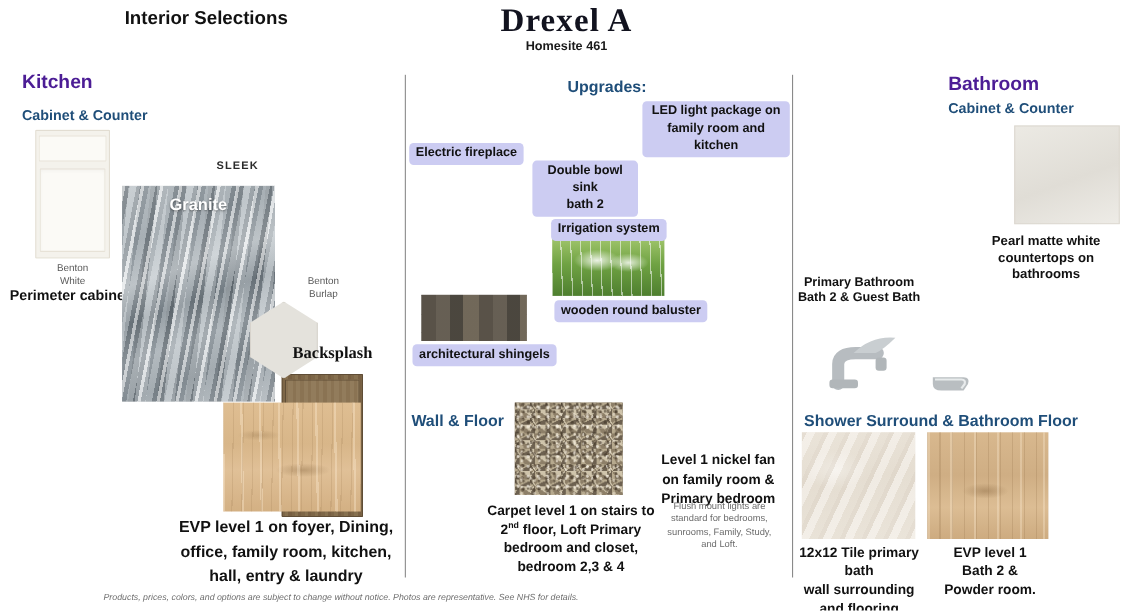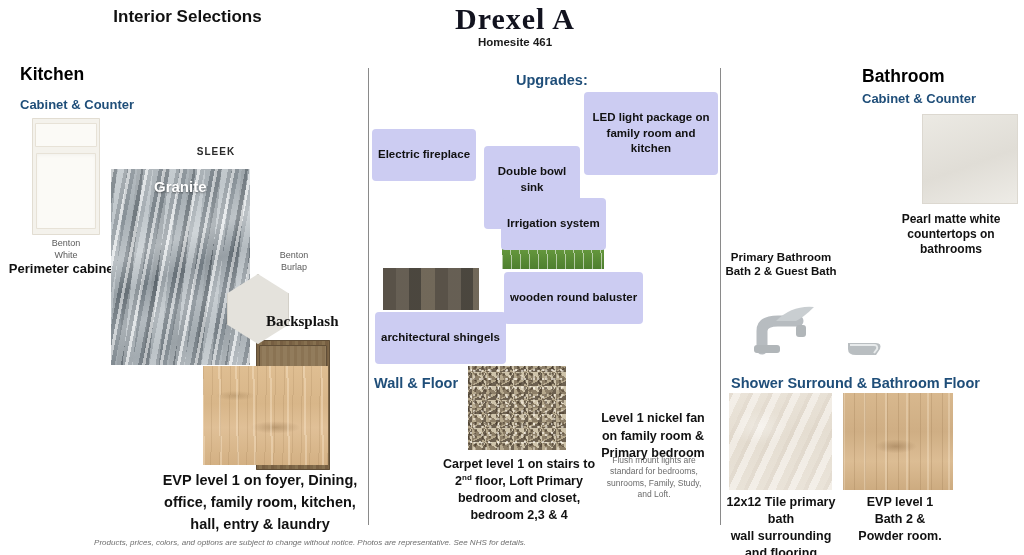--- a/index.html
+++ b/index.html
@@ -14,33 +14,33 @@
   .abs { position: absolute; }
 
   
   .page-title-main {
     font-family: "Liberation Serif", serif;
     font-size: 30px; font-weight: 700; color:#12131f; letter-spacing: 1px;
     text-align:center; white-space: nowrap;
   }
   .page-subtitle { font-size: 11.5px; font-weight: 700; color:#1a1a1a; text-align:center; }
   .board-title { font-size: 17px; font-weight: 700; color:#111; text-align:center; }
-  .sec-h1 { font-size: 17.5px; font-weight: 700; color:#000000; }
+  .sec-h1 { font-size: 17.5px; font-weight: 700; color:#4c1d95; }
   .sec-h2 { font-size: 13px; font-weight: 700; color:#1F4E79; }
   .sec-h3 { font-size: 14.5px; font-weight: 700; color:#1F4E79; }
   .cap-bold { font-size: 13px; font-weight: 700; color:#111; text-align:center; line-height:1.25; }
   .cap-small { font-size: 9px; font-weight: 400; color:#5b5b5b; text-align:center; line-height:1.3; }
   .cap-grey { font-size: 8.5px; color:#6b6b6b; text-align:center; line-height:1.35; }
   .cap-big { font-size: 14.5px; font-weight: 700; color:#111; text-align:center; line-height:1.5; }
   .sleek { font-size: 10px; font-weight:700; letter-spacing:1px; color:#2b2b2b; text-align:center;}
   .granite-lbl { font-size: 15px; font-weight:700; color:#ffffff; text-shadow: 0 1px 2px rgba(0,0,0,.45); }
   .backsplash-lbl { font-size: 15px; font-weight:700; color:#111; }
   .chip {
     background:#ccccf2; color:#111; font-size:11.5px; font-weight:700;
-    padding:18px 6px; border-radius:4px; line-height:1.35; display:inline-block;
+    padding:2px 6px; border-radius:4px; line-height:1.35; display:inline-block;
     text-align:center; white-space:pre-line;
   }
   .footer-note {
     font-size:8px; font-style:italic; color:#6e6e6e; text-align:center; width:100%;
   }
 
   
   .vrule { width:1px; background:#8a8a8a; }
 
   

